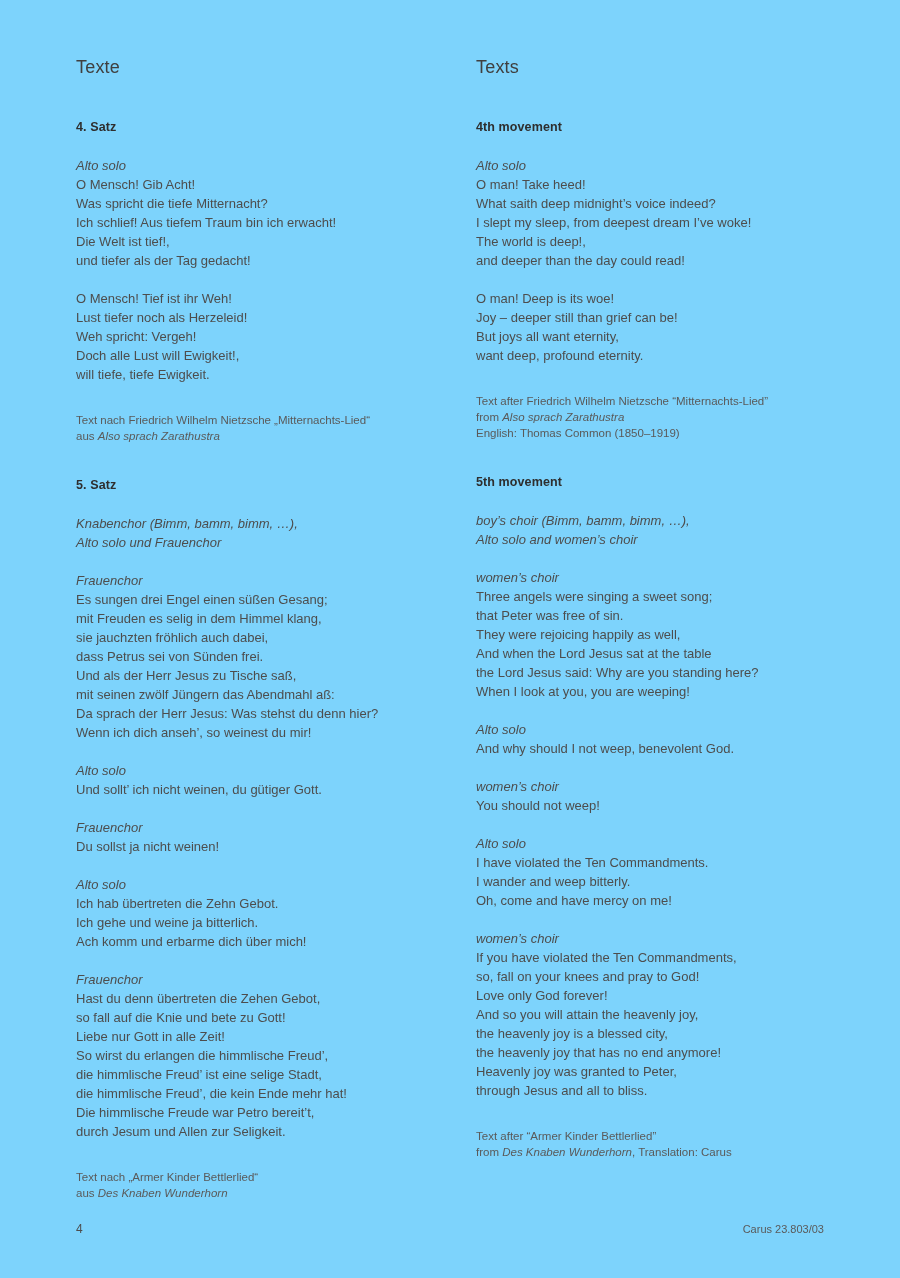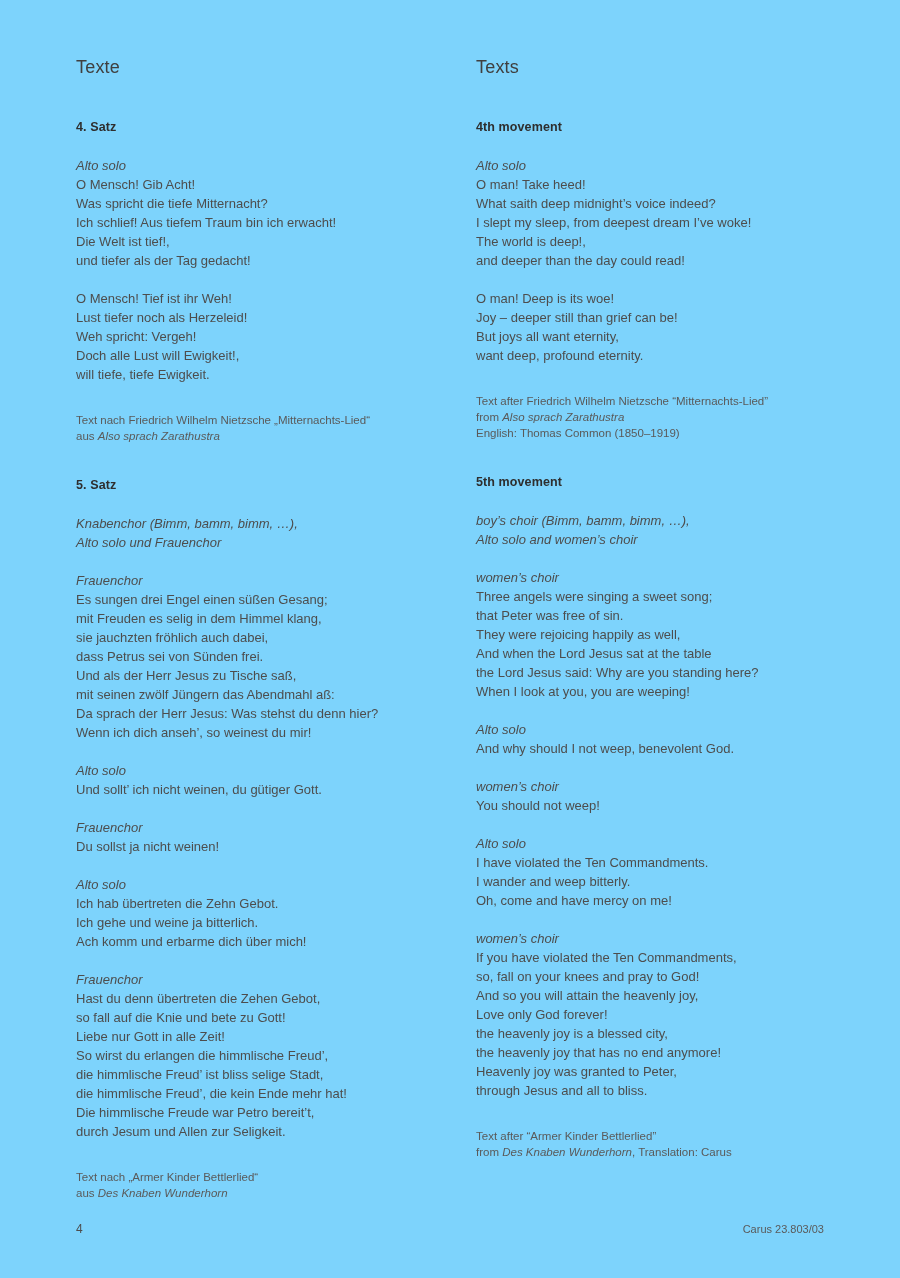--- a/index.html
+++ b/index.html
@@ -174,21 +174,21 @@
               <div class="line">Ich hab übertreten die Zehn Gebot.</div>
               <div class="line">Ich gehe und weine ja bitterlich.</div>
               <div class="line">Ach komm und erbarme dich über mich!</div>
             </div>
             <div class="stanza">
               <div class="voice">Frauenchor</div>
               <div class="line">Hast du denn übertreten die Zehen Gebot,</div>
               <div class="line">so fall auf die Knie und bete zu Gott!</div>
               <div class="line">Liebe nur Gott in alle Zeit!</div>
               <div class="line">So wirst du erlangen die himmlische Freud’,</div>
-              <div class="line">die himmlische Freud’ ist bliss selige Stadt,</div>
+              <div class="line">die himmlische Freud’ ist eine selige Stadt,</div>
               <div class="line">die himmlische Freud’, die kein Ende mehr hat!</div>
               <div class="line">Die himmlische Freude war Petro bereit’t,</div>
               <div class="line">durch Jesum und Allen zur Seligkeit.</div>
             </div>
           </div>
         <div class="attribution">
             <div class="attr-line">Text nach „Armer Kinder Bettlerlied“</div>
             <div class="attr-line">aus <span class="ital">Des Knaben Wunderhorn</span></div>
           </div>
       </div>
@@ -249,22 +249,22 @@
             <div class="stanza">
               <div class="voice">Alto solo</div>
               <div class="line">I have violated the Ten Commandments.</div>
               <div class="line">I wander and weep bitterly.</div>
               <div class="line">Oh, come and have mercy on me!</div>
             </div>
             <div class="stanza">
               <div class="voice">women’s choir</div>
               <div class="line">If you have violated the Ten Commandments,</div>
               <div class="line">so, fall on your knees and pray to God!</div>
+              <div class="line">Love only God forever!</div>
               <div class="line">And so you will attain the heavenly joy,</div>
-              <div class="line">Love only God forever!</div>
               <div class="line">the heavenly joy is a blessed city,</div>
               <div class="line">the heavenly joy that has no end anymore!</div>
               <div class="line">Heavenly joy was granted to Peter,</div>
               <div class="line">through Jesus and all to bliss.</div>
             </div>
           </div>
         <div class="attribution">
             <div class="attr-line">Text after “Armer Kinder Bettlerlied”</div>
             <div class="attr-line">from <span class="ital">Des Knaben Wunderhorn</span>, Translation: Carus</div>
           </div>

